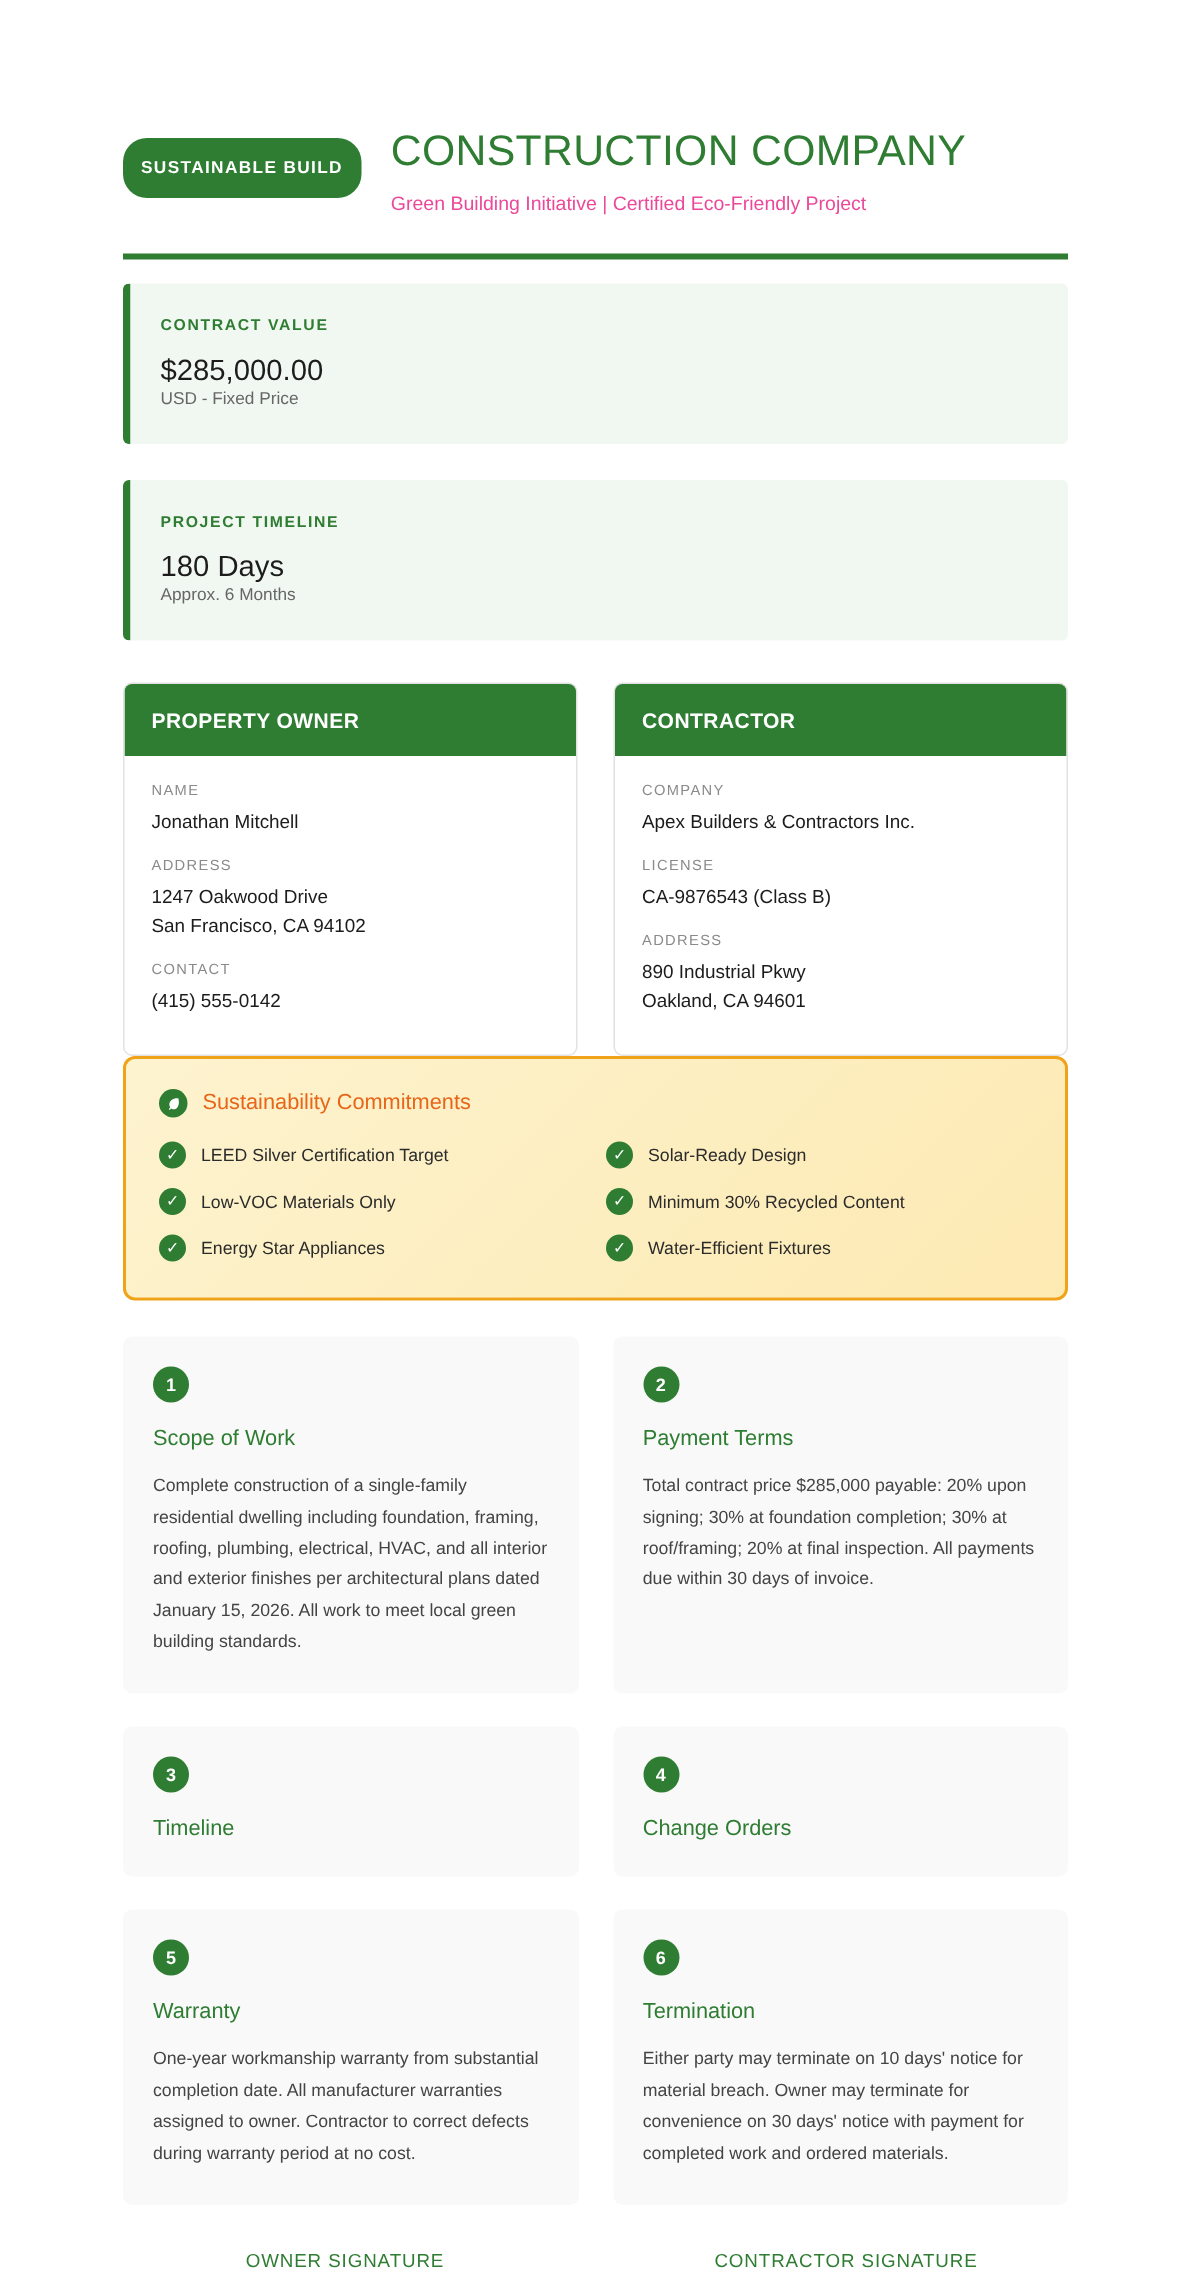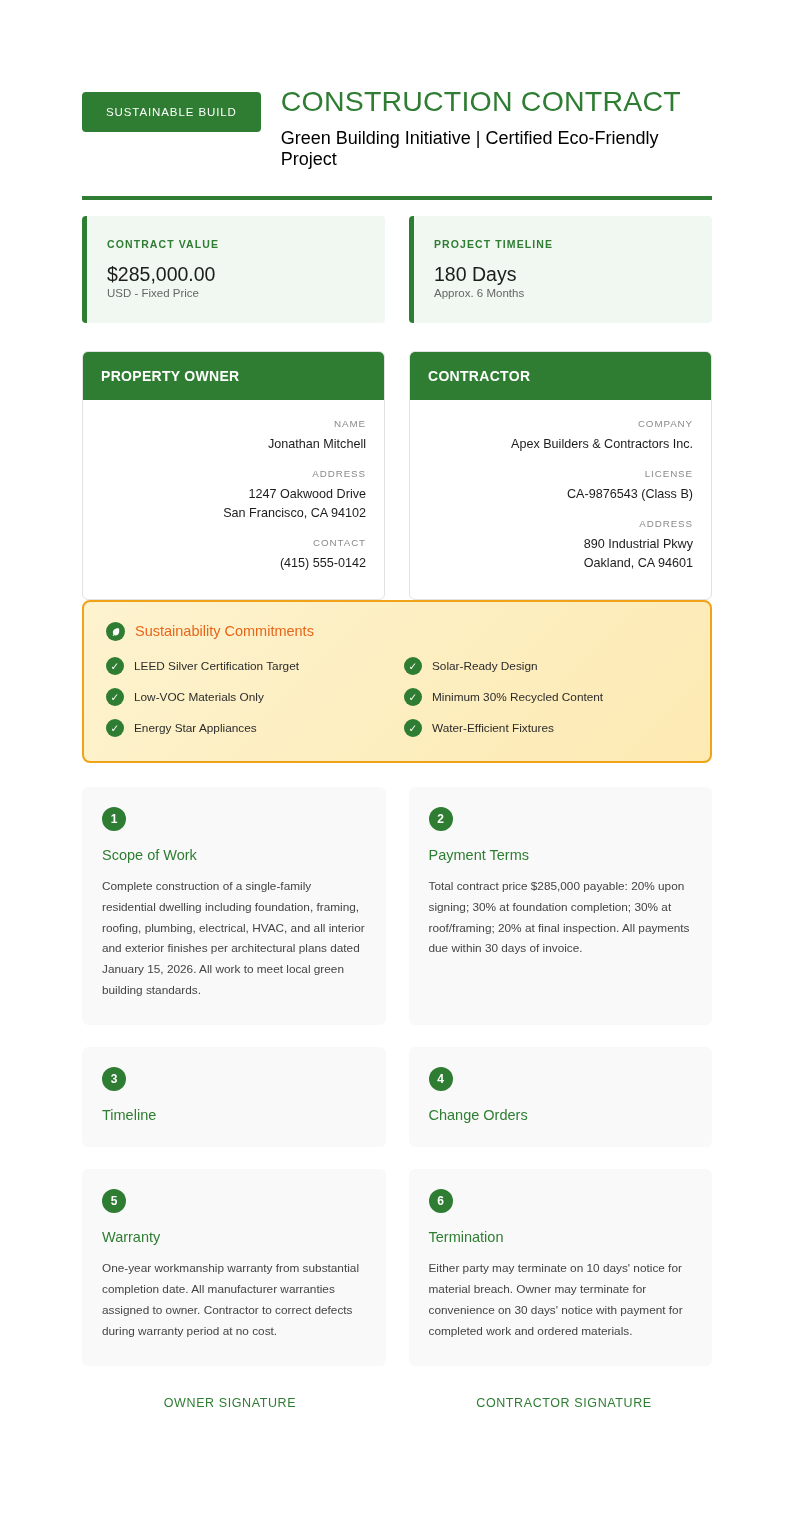--- a/index.html
+++ b/index.html
@@ -10,44 +10,44 @@
     color: #222;
   }
   .page { width: 794px; min-height: 1514px; padding: 80px 82px 0 82px; }
 
   
   .header { display: flex; align-items: flex-start; gap: 20px; }
   .badge {
     background: #2e7d32;
     color: #ffffff;
     font-size: 11.5px;
-    font-weight: normal;
+    font-weight: bold;
     letter-spacing: 0.9px;
-    padding: 14px 24px;
-    border-radius: 4px;
+    padding: 14px 12px;
+    border-radius: 16px;
     white-space: nowrap;
     margin-top: 12px;
   }
   .title-block { padding-top: 4px; }
   .doc-title {
     font-size: 28.5px;
     color: #2e7d32;
     font-weight: normal;
     letter-spacing: 0.2px;
     line-height: 1.2;
   }
   .doc-subtitle {
     margin-top: 10px;
-    font-size: 18px;
-    color: #000000;
+    font-size: 13px;
+    color: #ec4899;
   }
   .rule { height: 4px; background: #2e7d32; margin-top: 26px; }
 
   
-  .metrics { display: flex; gap: 24px; margin-top: 16px; }
+  .metrics { display: flex; gap: 24px; margin-top: 16px; flex-direction: column; }
   .metric {
     flex: 1;
     background: #f1f7f1;
     border-left: 5px solid #2e7d32;
     border-radius: 4px;
     padding: 22px 20px 24px 20px;
   }
   .metric-label {
     font-size: 10.5px;
     letter-spacing: 1.1px;
@@ -71,21 +71,21 @@
     background: #fff;
   }
   .party-head {
     background: #2e7d32;
     color: #fff;
     font-size: 14px;
     font-weight: bold;
     padding: 16px 18px;
     letter-spacing: 0.3px;
   }
-  .party-body { padding: 18px 18px 26px 18px; text-align: right; }
+  .party-body { padding: 18px 18px 26px 18px; }
   .field { margin-bottom: 14px; }
   .field:last-child { margin-bottom: 0; }
   .field-label {
     font-size: 9.8px;
     letter-spacing: 0.9px;
     color: #8a8a8a;
     margin-bottom: 6px;
   }
   .field-value { font-size: 12.6px; color: #1c1c1c; line-height: 1.5; }
 
@@ -158,21 +158,21 @@
   }
 </style>
 </head>
 <body>
 
 <div class="page">
 
   <div class="header">
     <div class="badge">SUSTAINABLE BUILD</div>
     <div class="title-block">
-      <div class="doc-title">CONSTRUCTION CONTRACT</div>
+      <div class="doc-title">CONSTRUCTION COMPANY</div>
       <div class="doc-subtitle">Green Building Initiative | Certified Eco-Friendly Project</div>
     </div>
   </div>
   <div class="rule"></div>
 
   <div class="metrics">
     <div class="metric">
       <div class="metric-label">CONTRACT VALUE</div>
       <div class="metric-value">$285,000.00</div>
       <div class="metric-sub">USD - Fixed Price</div>

